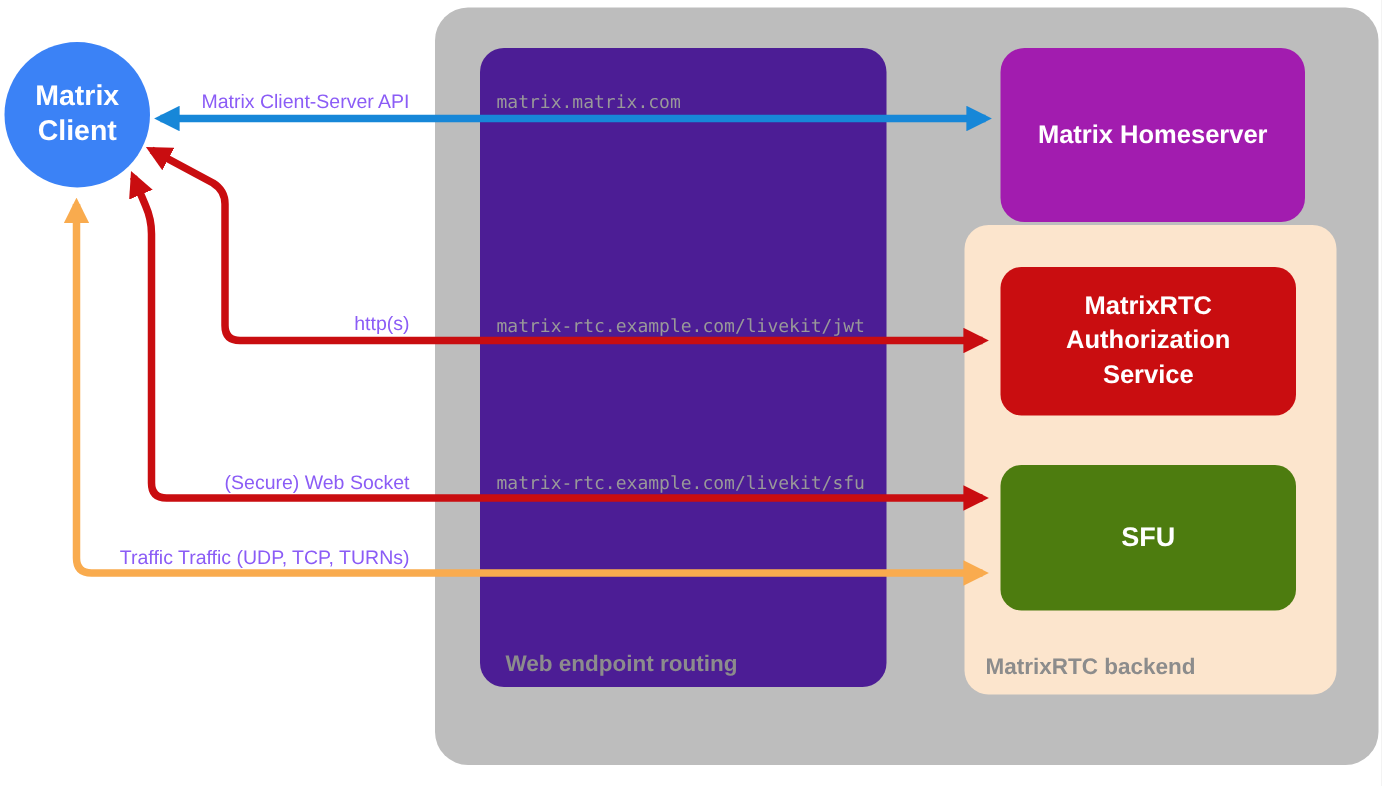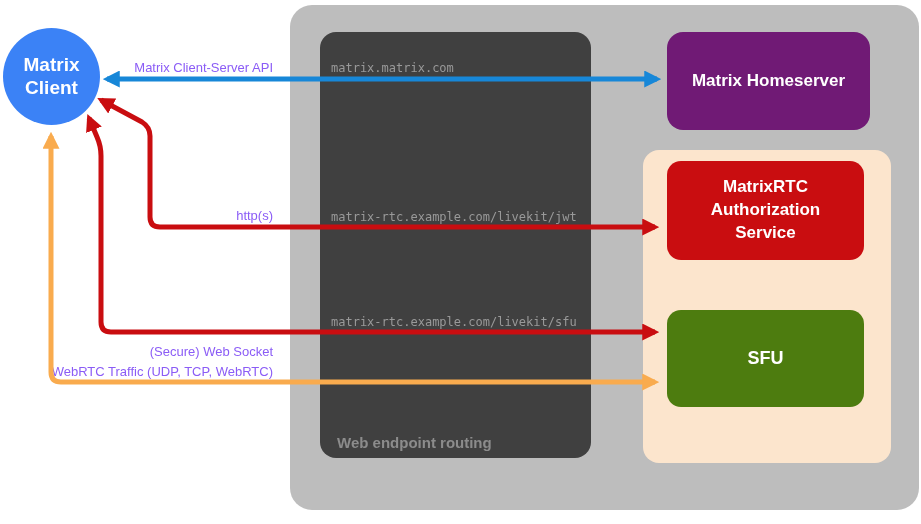--- a/index.html
+++ b/index.html
@@ -19,21 +19,21 @@
     position: absolute;
     left: 290px; top: 5px;
     width: 629px; height: 505px;
     background: #bdbdbd;
     border-radius: 22px;
   }
   .routing-box {
     position: absolute;
     left: 320px; top: 32px;
     width: 271px; height: 426px;
-    background: #404040;
+    background: #4c1d95;
     border-radius: 16px;
   }
   .routing-label {
     position: absolute;
     left: 17px; bottom: 7px;
     font-size: 15px; font-weight: bold;
     color: #8c8c8c;
     white-space: nowrap;
   }
   .backend-container {
@@ -61,27 +61,27 @@
   .client-circle {
     left: 3px; top: 28px;
     width: 97px; height: 97px;
     border-radius: 50%;
     background: #3b82f6;
     font-size: 19px; line-height: 1.2;
   }
   .client-circle .wrap { width: 64px; }
   .homeserver {
     left: 667px; top: 32px;
-    width: 203px; height: 98px;
+    width: 203px; height: 116px;
     border-radius: 16px;
-    background: #701a75;
+    background: #a21caf;
     font-size: 17px;
   }
   .auth-service {
-    left: 24px; top: 11px;
+    left: 24px; top: 28px;
     width: 197px; height: 99px;
     border-radius: 14px;
     background: #c90d10;
     font-size: 17px; line-height: 1.35;
   }
   .auth-service .wrap { width: 135px; }
   .sfu {
     left: 24px; top: 160px;
     width: 197px; height: 97px;
     border-radius: 14px;
@@ -107,21 +107,21 @@
     position: absolute;
     right: 648px;
     font-size: 13px;
     line-height: 14px;
     color: #8b5cf6;
     white-space: nowrap;
     text-align: right;
   }
   .cl-0 { top: 61px; }
   .cl-1 { top: 209px; margin-left: 24px; }
-  .cl-2 { top: 315px; margin-top: 30px; }
+  .cl-2 { top: 315px; }
   .cl-3 { top: 365px; }
 
   
   .site-label {
     position: absolute;
     right: 16px; top: 485px;
     font-size: 19px; font-weight: bold;
     color: #ffffff;
     white-space: nowrap;
   }
@@ -145,38 +145,39 @@
     <div class="routing-label">Web endpoint routing</div>
   </div>
 
   <div class="backend-container">
     <div class="node auth-service">
       <div class="wrap">MatrixRTC Authorization Service</div>
     </div>
     <div class="node sfu">
       <span>SFU</span>
     </div>
+    <div class="backend-label">MatrixRTC backend</div>
   </div>
 
   <div class="node homeserver">
     <span>Matrix Homeserver</span>
   </div>
 
   <div class="node client-circle">
     <div class="wrap">Matrix Client</div>
   </div>
 
   <div class="endpoint-url ep-0">matrix.matrix.com</div>
   <div class="endpoint-url ep-2">matrix-rtc.example.com/livekit/sfu</div>
   <div class="endpoint-url ep-1">matrix-rtc.example.com/livekit/jwt</div>
 
   <div class="conn-label cl-0">Matrix Client-Server API</div>
   <div class="conn-label cl-1">http(s)</div>
   <div class="conn-label cl-2">(Secure) Web Socket</div>
-  <div class="conn-label cl-3">WebRTC Traffic (UDP, TCP, WebRTC)</div>
+  <div class="conn-label cl-3">Traffic Traffic (UDP, TCP, TURNs)</div>
 
 
   <svg class="arrows" width="921" height="524" viewBox="0 0 921 524">
     <defs>
       <marker id="ah-blue" viewBox="0 0 10 10" refX="7.5" refY="5" markerWidth="3.4" markerHeight="3.4" orient="auto-start-reverse" markerUnits="strokeWidth">
         <path d="M0 0 L10 5 L0 10 Z" fill="#1787d8"></path>
       </marker>
       <marker id="ah-red" viewBox="0 0 10 10" refX="7.5" refY="5" markerWidth="3.4" markerHeight="3.4" orient="auto-start-reverse" markerUnits="strokeWidth">
         <path d="M0 0 L10 5 L0 10 Z" fill="#c90d10"></path>
       </marker>

